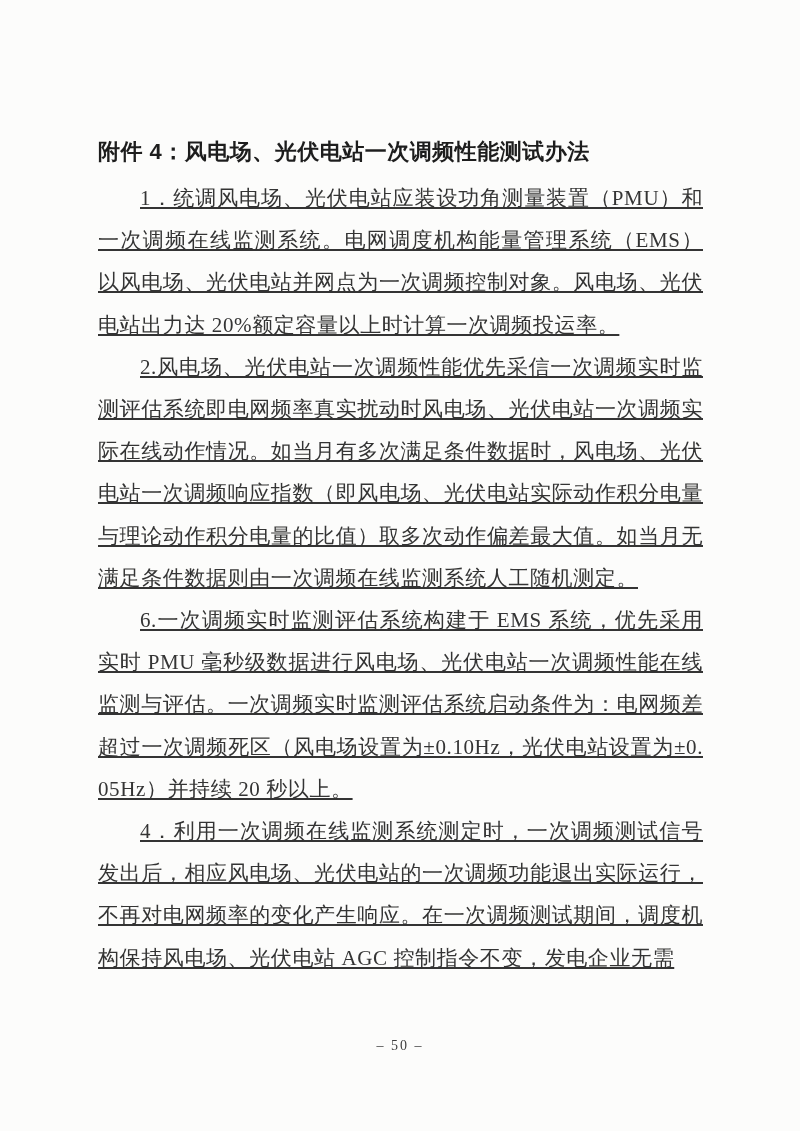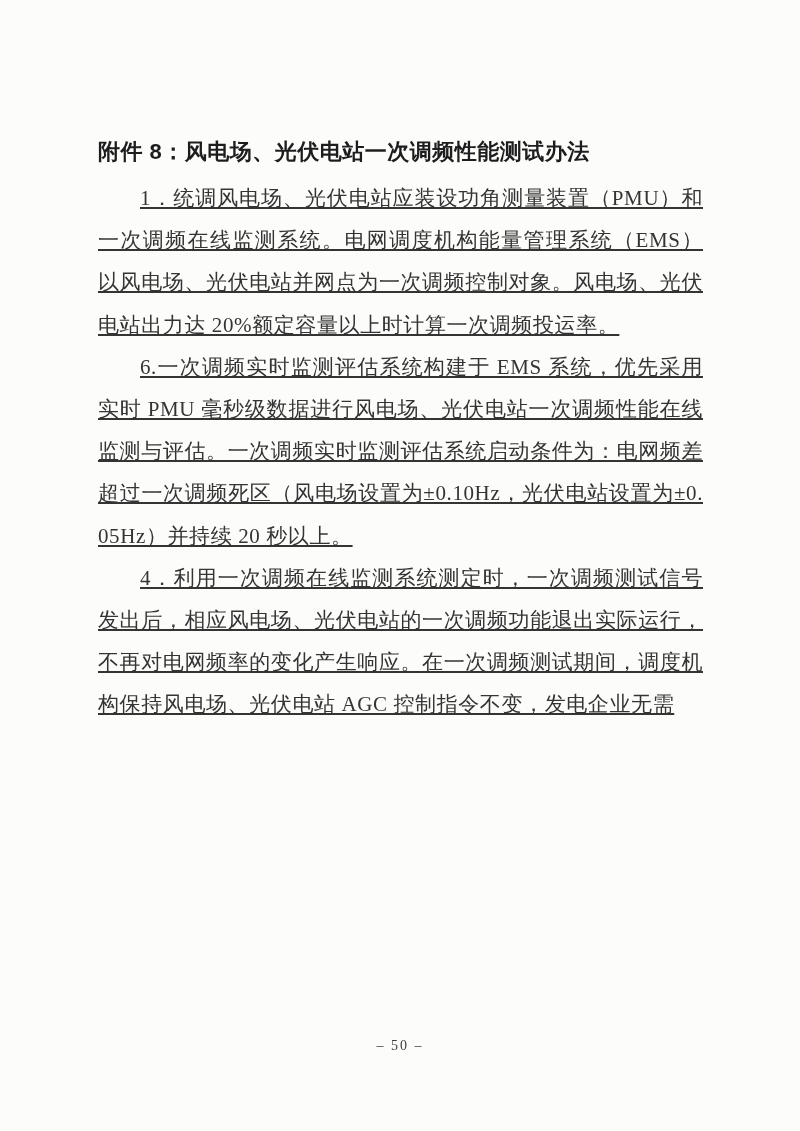--- a/index.html
+++ b/index.html
@@ -54,19 +54,20 @@
     letter-spacing: 2px;
     color: #3e3e3e;
     font-family: "Liberation Serif", "DejaVu Serif", serif;
   }
 </style>
 </head>
 <body>
 
 <div class="page">
   <div class="content">
-    <h1 class="doc-title">附件 8：风电场、光伏电站一次调频性能测试办法</h1>
+    <h1 class="doc-title">附件 4：风电场、光伏电站一次调频性能测试办法</h1>
     <p class="para">1．统调风电场、光伏电站应装设功角测量装置（PMU）和一次调频在线监测系统。电网调度机构能量管理系统（EMS）以风电场、光伏电站并网点为一次调频控制对象。风电场、光伏电站出力达 20%额定容量以上时计算一次调频投运率。</p>
+    <p class="para">2.风电场、光伏电站一次调频性能优先采信一次调频实时监测评估系统即电网频率真实扰动时风电场、光伏电站一次调频实际在线动作情况。如当月有多次满足条件数据时，风电场、光伏电站一次调频响应指数（即风电场、光伏电站实际动作积分电量与理论动作积分电量的比值）取多次动作偏差最大值。如当月无满足条件数据则由一次调频在线监测系统人工随机测定。</p>
     <p class="para">6.一次调频实时监测评估系统构建于 EMS 系统，优先采用实时 PMU 毫秒级数据进行风电场、光伏电站一次调频性能在线监测与评估。一次调频实时监测评估系统启动条件为：电网频差超过一次调频死区（风电场设置为±0.10Hz，光伏电站设置为±0.05Hz）并持续 20 秒以上。</p>
     <p class="para">4．利用一次调频在线监测系统测定时，一次调频测试信号发出后，相应风电场、光伏电站的一次调频功能退出实际运行，不再对电网频率的变化产生响应。在一次调频测试期间，调度机构保持风电场、光伏电站 AGC 控制指令不变，发电企业无需</p>
   </div>
   <div class="page-number">– 50 –</div>
 </div>
 
 </body></html>

